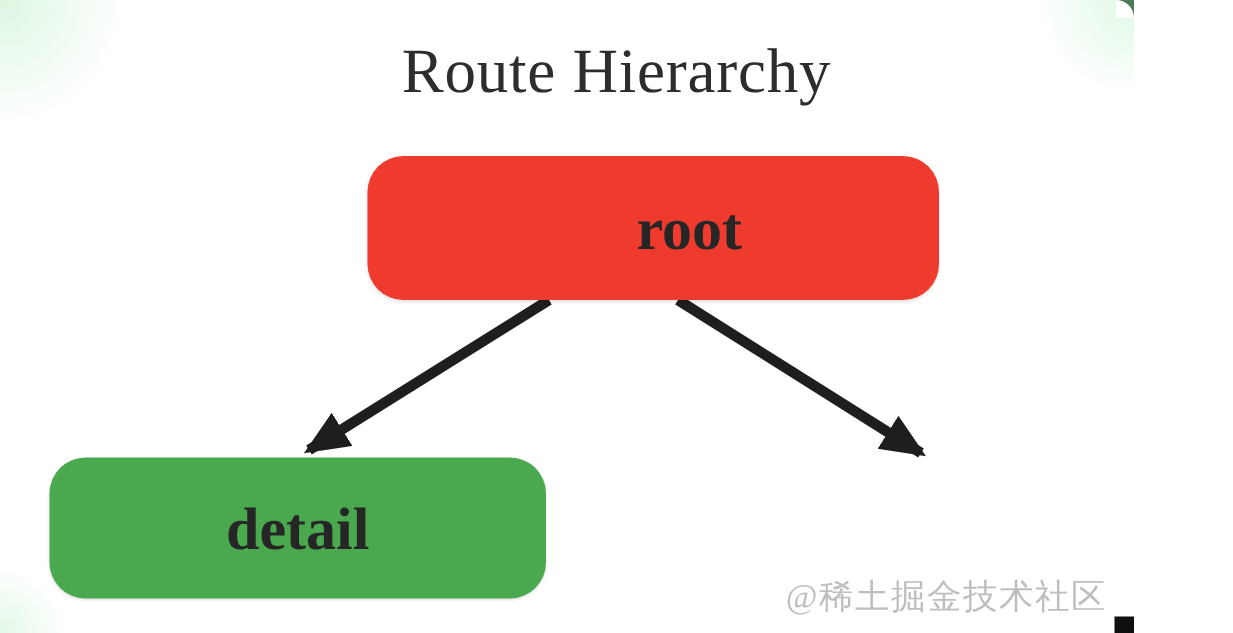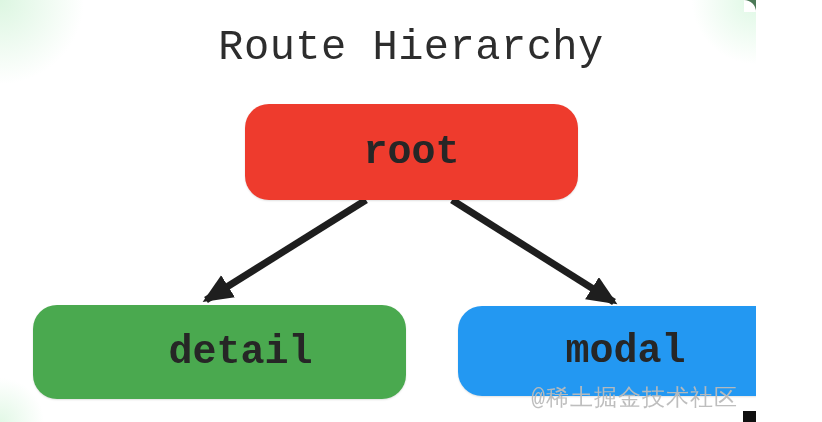--- a/index.html
+++ b/index.html
@@ -1,21 +1,21 @@
 <!DOCTYPE html>
 <html><head>
 <meta charset="utf-8">
 <style>
   html,body{margin:0;padding:0;background:#ffffff;}
   .stage{
     position:relative;
     width:756px;height:422px;
     background:#ffffff;
     overflow:hidden;
-    font-family:Liberation Mono, monospace;
+    font-family:Liberation Serif, serif;
   }
   
   .corner-glow-tl{
     position:absolute;top:0;left:0;width:96px;height:96px;
     background:radial-gradient(circle at 0 0,#dcf6e1 0%,rgba(255,255,255,0) 62%);
     pointer-events:none;
   }
   .corner-glow-tr{
     position:absolute;top:0;right:0;width:70px;height:70px;
     background:radial-gradient(circle at 100% 0,#def8e4 0%,rgba(255,255,255,0) 65%);
@@ -50,21 +50,21 @@
   .node{
     position:absolute;
     border-radius:24px;
     display:flex;align-items:center;justify-content:center;
     color:#262626;
     font-weight:bold;
     font-size:40px;
     box-shadow:0 1px 2px rgba(0,0,0,0.12);
   }
   .node-root  {left:245px;top:104px;width:333px;height:96px;}
-  .node-detail{left:33px; top:305px;width:331px;height:94px;padding-left:42px;}
+  .node-detail{left:33px; top:305px;width:331px;height:94px;}
   .node-modal {left:458px;top:306px;width:335px;height:90px;}
 
   .edges-svg{position:absolute;left:0;top:0;width:822px;height:422px;pointer-events:none;}
 
   .watermark{
     position:absolute;right:18px;bottom:9px;
     font-size:23px;letter-spacing:1px;
     color:rgba(186,186,186,0.95);
     z-index:5;
   }
@@ -84,29 +84,26 @@
   <svg class="edges-svg" viewBox="0 0 822 422" xmlns="http://www.w3.org/2000/svg">
     <defs>
       <marker id="arrowhead" markerUnits="userSpaceOnUse" markerWidth="32" markerHeight="28" refX="26" refY="13" orient="auto">
         <path d="M0,0 L30,13 L0,26 Z" fill="#1e1e1e"></path>
       </marker>
     </defs>
     <line x1="366" y1="200" x2="206" y2="300" stroke="#1e1e1e" stroke-width="7" marker-end="url(#arrowhead)"></line>
     <line x1="452" y1="200" x2="614" y2="302" stroke="#1e1e1e" stroke-width="7" marker-end="url(#arrowhead)"></line>
   </svg>
 
-  <div class="node node-root" style="background: rgb(238, 59, 45);">
+  <div class="node node-root" style="background: rgb(238, 59, 45); padding-left: 48px;">
     <span>root</span>
   </div>
 
   <div class="node node-detail" style="background: rgb(74, 169, 79);">
     <span>detail</span>
   </div>
 
-  <div class="node node-modal" style="background: rgb(35, 152, 242);">
-    <span>modal</span>
-  </div>
 
   <div class="watermark">@稀土掘金技术社区</div>
 
   <div class="corner-br-black"></div>
 
 </div>
 
 </body></html>

